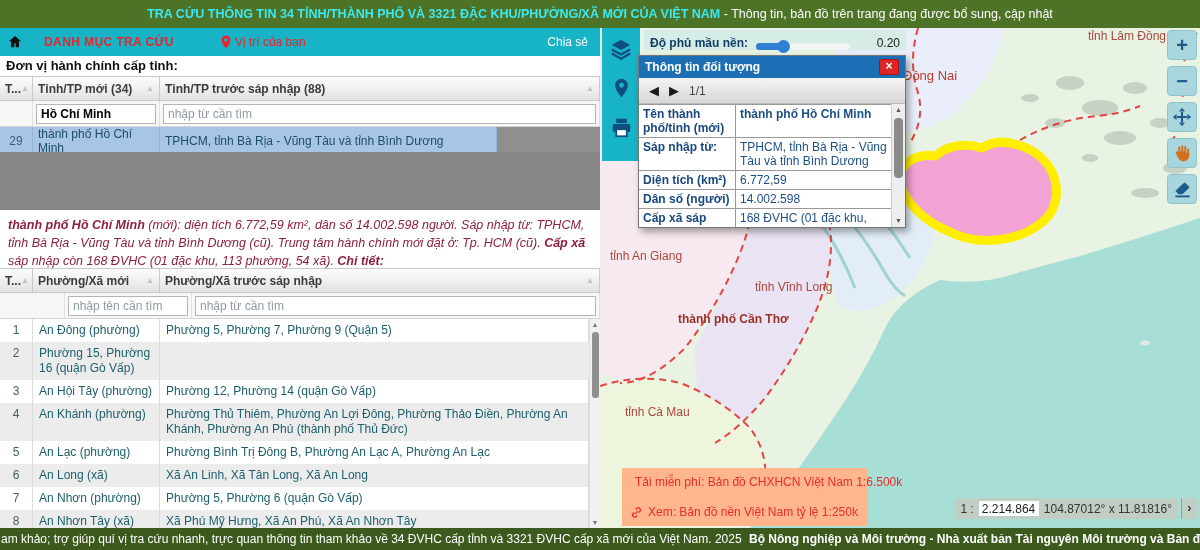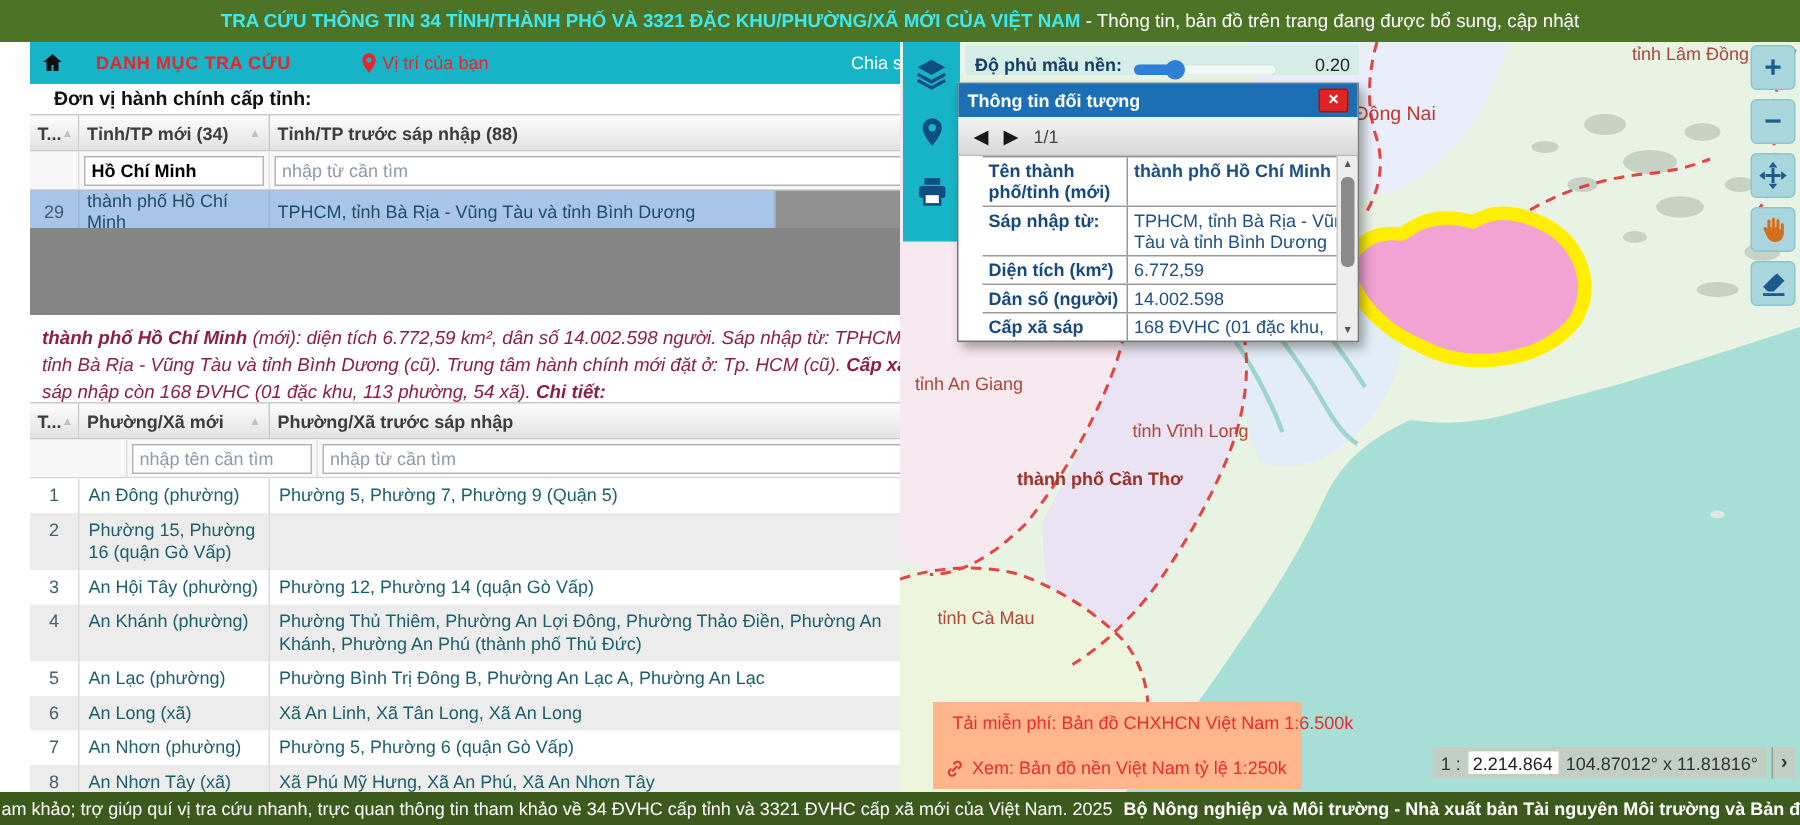--- a/index.html
+++ b/index.html
@@ -5,28 +5,28 @@
   * { margin:0; padding:0; box-sizing:border-box; }
   body { font-family:"Liberation Sans",sans-serif; background:#888; }
   .screen { position:relative; width:1200px; height:550px; overflow:hidden; background:#fff; font-family:"Liberation Sans",sans-serif; }
 
   
   .titlebar { position:absolute; top:0; left:0; width:1200px; height:28px; background:#4d7326; text-align:center; line-height:28px; font-size:12.5px; white-space:nowrap; }
   .title-main { color:#3ce9f2; font-weight:bold; }
   .title-suffix { color:#ffffff; }
 
   
-  .left-panel { position:absolute; top:28px; left:0; width:600px; height:500px; background:#fff; overflow:hidden;margin-left:20px; }
+  .left-panel { position:absolute; top:28px; left:0; width:600px; height:500px; background:#fff; overflow:hidden; }
   .navbar { position:absolute; top:0; left:0; width:600px; height:28px; background:#17b3c6; display:flex; align-items:center; }
   .nav-home { width:30px; height:28px; display:flex; align-items:center; justify-content:center; cursor:pointer; }
   .nav-menu { color:#e8252b; font-weight:bold; font-size:12px; margin-left:14px; letter-spacing:.4px; cursor:pointer; }
   .nav-loc { display:flex; align-items:center; gap:3px; margin-left:46px; color:#e8252b; font-size:12px; cursor:pointer; }
   .nav-share { margin-left:auto; margin-right:12px; color:#fff; font-size:12px; cursor:pointer; }
 
-  .section-heading { position:absolute; top:28px; left:0; width:600px; height:20px; line-height:20px; padding-left:16px; font-weight:bold; font-size:13px; color:#111; background:#fff; }
+  .section-heading { position:absolute; top:28px; left:0; width:600px; height:20px; line-height:20px; padding-left:6px; font-weight:bold; font-size:13px; color:#111; background:#fff; }
 
   .grid-header { display:grid; grid-template-columns:33px 127px 1fr; position:absolute; left:0; width:600px; height:25px; }
   .grid-header .hc { background:linear-gradient(#fdfdfd,#e2e2e2); border-top:1px solid #c9c9c9; border-bottom:1px solid #c9c9c9; border-right:1px solid #c9c9c9; font-size:12px; font-weight:bold; color:#3c3c3c; display:flex; align-items:center; padding:0 5px; }
   .hc .sort { margin-left:auto; color:#c0c0c0; font-size:8px; }
   .grid-filter { display:grid; grid-template-columns:33px 127px 1fr; position:absolute; left:0; width:600px; height:26px; background:#f7f7f7; border-bottom:1px solid #d5d5d5; }
   .grid-filter .fc { display:flex; align-items:center; padding:0 3px; border-right:1px solid #e0e0e0; }
   .grid-filter input { width:100%; height:20px; border:1px solid #b5b5b5; font-size:12px; padding:1px 4px; font-family:"Liberation Sans",sans-serif; color:#222; }
   .grid-filter input.bold { font-weight:bold; color:#000; }
   .grid-filter input::placeholder { color:#8e9aa6; font-weight:normal; }
 
@@ -68,21 +68,21 @@
   .slider-thumb { position:absolute; left:22%; top:-3px; width:13px; height:13px; background:#2f7fd4; border-radius:50%; cursor:grab; }
   .opacity-value { margin-left:26px; color:#222; }
 
   .popup { position:absolute; left:38px; top:27px; width:268px; height:173px; background:#fff; border:1px solid #777; box-shadow:3px 4px 7px rgba(0,0,0,.35); }
   .popup-title { height:22px; background:#1c6fb4; color:#fff; font-weight:bold; font-size:12px; padding:0 6px; display:flex; align-items:center; }
   .popup-close { margin-left:auto; width:20px; height:16px; background:#e02424; border:1px solid #a81414; color:#fff; text-align:center; line-height:13px; font-weight:bold; font-size:12px; border-radius:2px; cursor:pointer; }
   .popup-pager { height:26px; background:linear-gradient(#f4f4f4,#d7d7d7); display:flex; align-items:center; gap:10px; padding:0 10px; border-bottom:1px solid #bbb; }
   .pager-btn { color:#1a1a1a; font-size:13px; cursor:pointer; line-height:1; }
   .pager-count { color:#444; font-size:12px; }
   .popup-body { position:relative; height:123px; overflow:hidden; }
-  .popup-table { width:253px; border-top:1px solid #999;margin-left:16px; }
+  .popup-table { width:253px; border-top:1px solid #999; }
   .prow { display:grid; grid-template-columns:97px 1fr; border-bottom:1px solid #999; }
   .prow .pl { font-weight:bold; color:#17497f; font-size:12px; padding:2px 4px; line-height:14px; border-right:1px solid #999; }
   .prow .pv { color:#1c4f86; font-size:12px; padding:2px 4px; line-height:14px; }
   .prow .pv.bold { font-weight:bold; }
   .popup-scroll { position:absolute; right:0; top:0; width:14px; height:123px; background:#ededed; border-left:1px solid #ccc; font-size:7px; color:#555; }
   .popup-scroll .arr { height:12px; text-align:center; line-height:12px; cursor:pointer; }
   .popup-scroll .arr.down { position:absolute; bottom:0; width:100%; }
   .popup-scroll .thumb { position:absolute; top:14px; left:2px; width:9px; height:60px; background:#8a8a8a; border-radius:4px; cursor:grab; }
 
   .map-ctrl { position:absolute; left:567px; top:2px; display:flex; flex-direction:column; gap:6px; }

